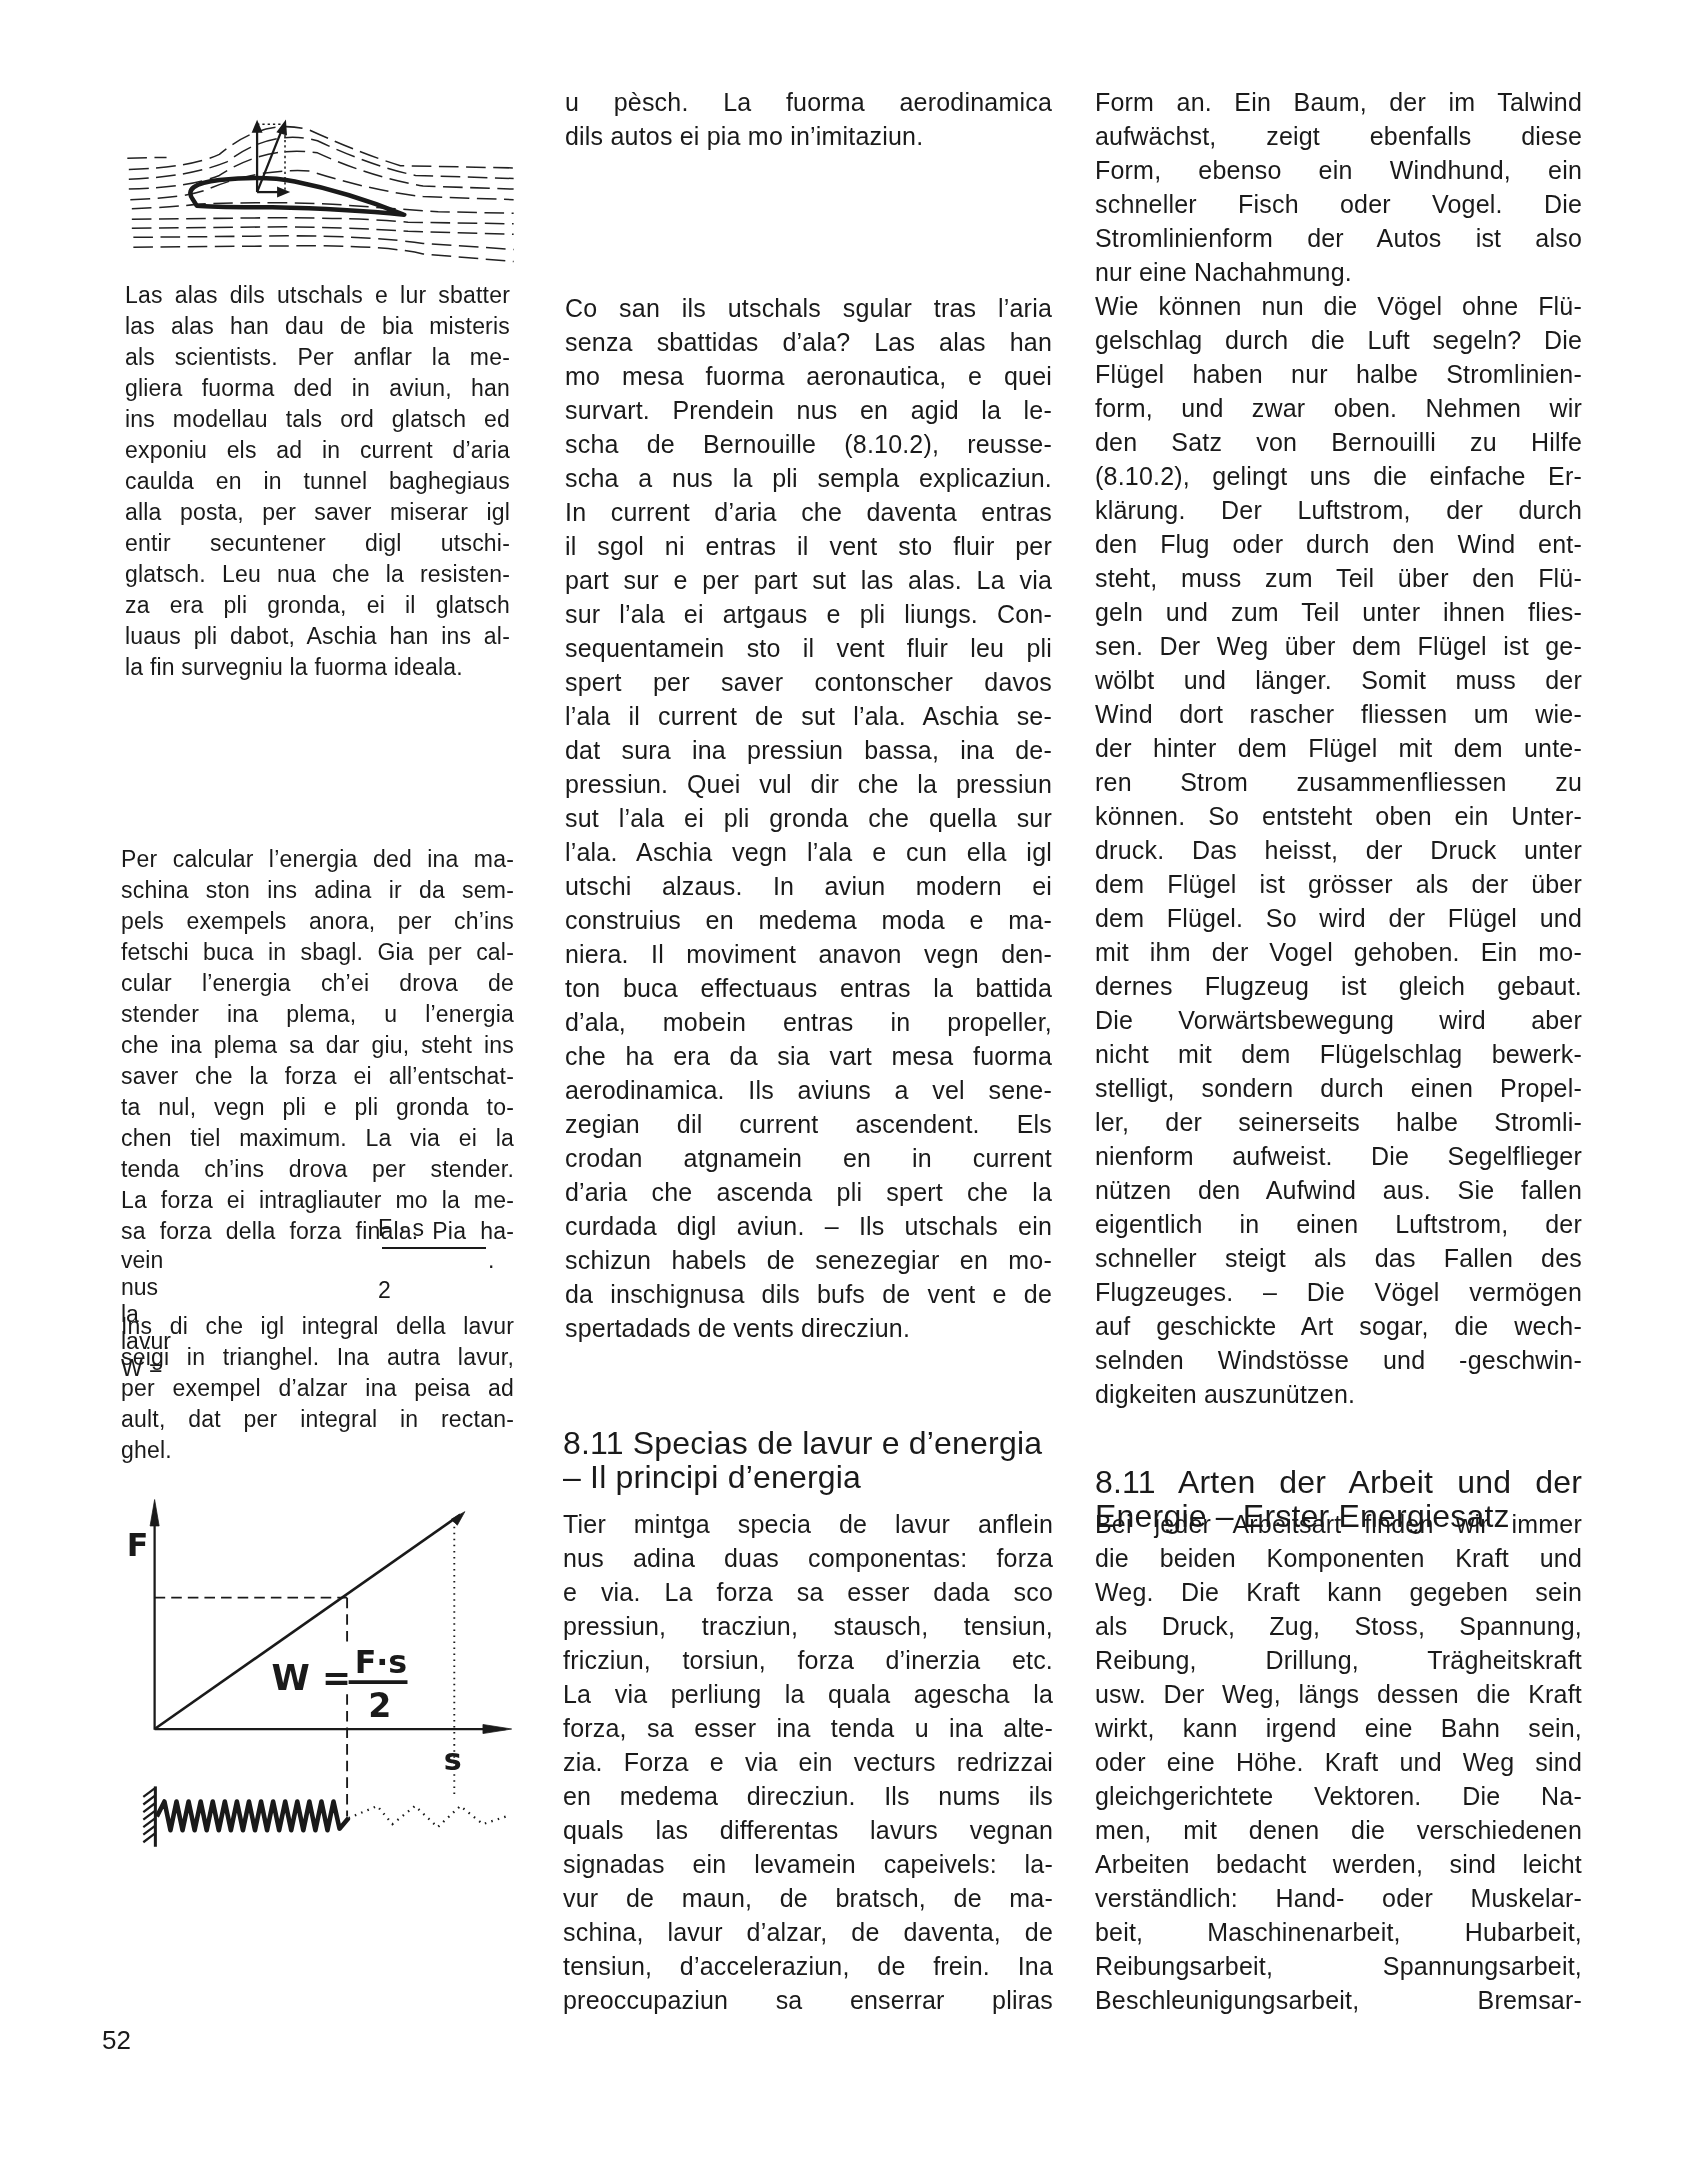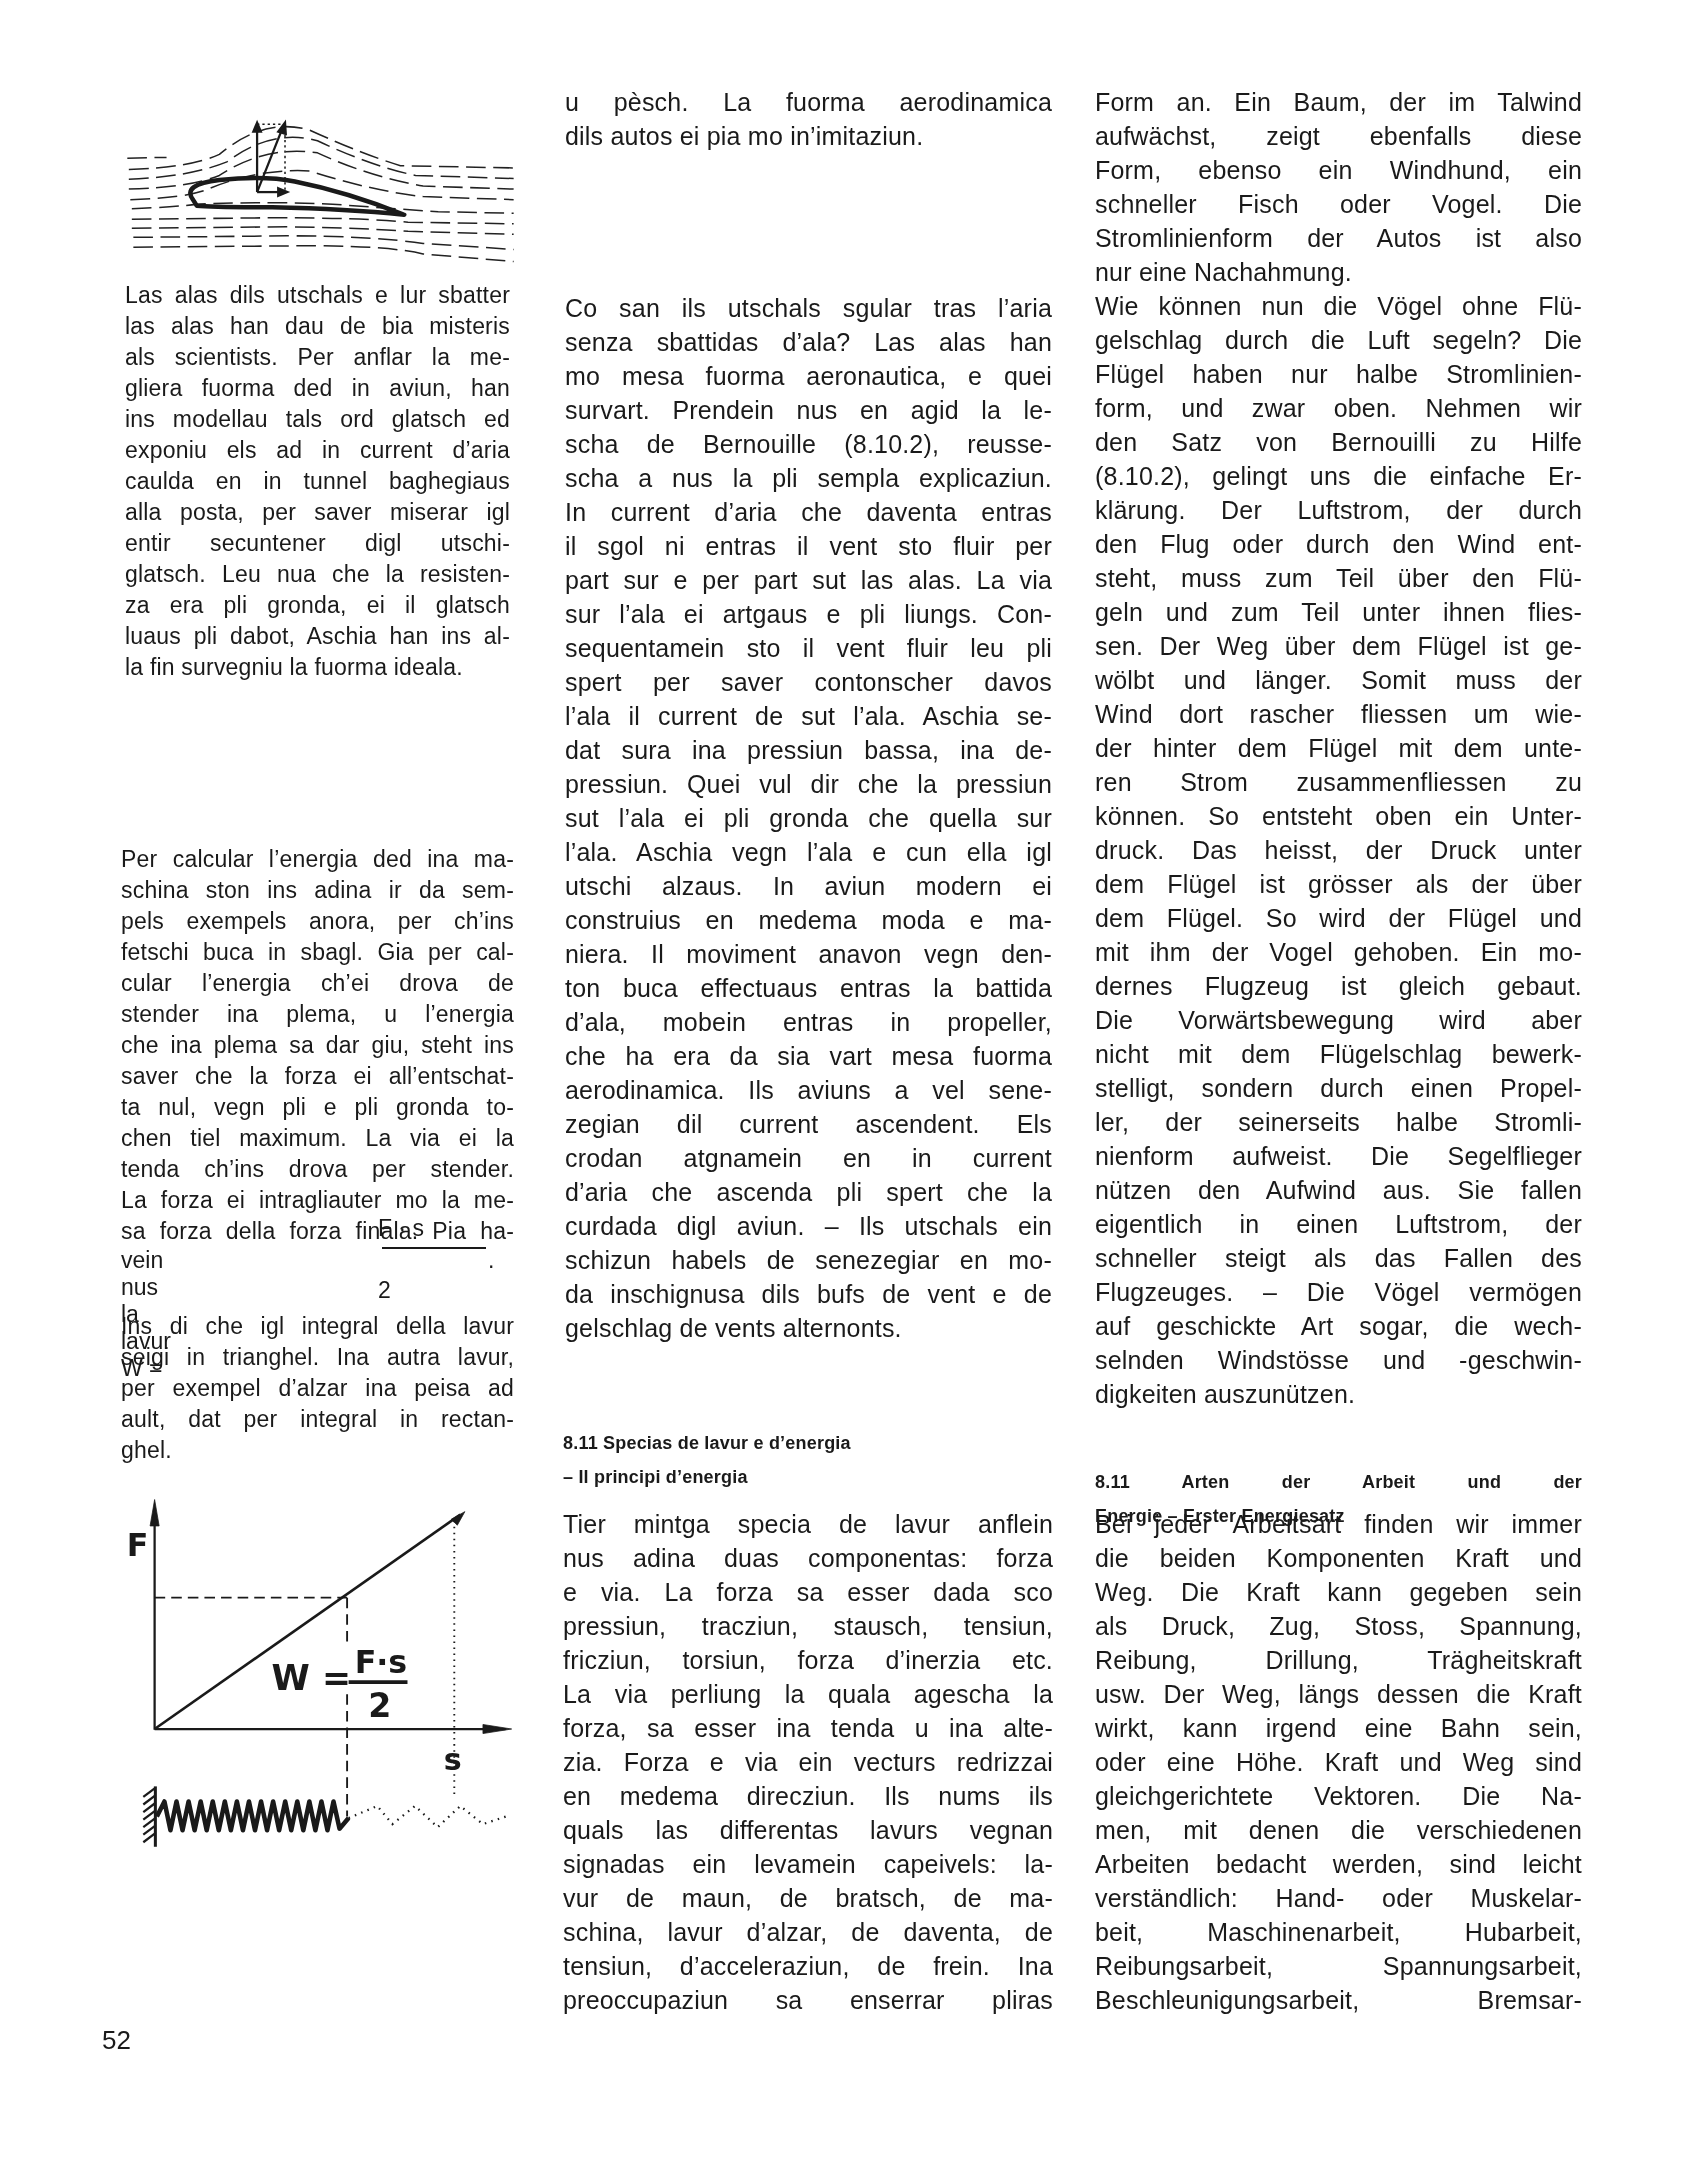--- a/index.html
+++ b/index.html
@@ -10,21 +10,21 @@
     .col { position: absolute; }
     .para { position: absolute; }
     .line {
       display: block; white-space: nowrap; text-align: justify;
       text-align-last: justify; height: 34px; line-height: 34px;
       letter-spacing: 0.2px;
     }
     .line.last { text-align-last: left; }
     .c1 .line { font-size: 23px; height: 31px; line-height: 31px; }
     .c2 .line, .c3 .line { font-size: 25px; }
-    .heading .line { font-weight: bold; font-size: 18px; }
+    .heading .line { font-weight: normal; font-size: 32px; }
     .formula-line { position: absolute; font-size: 23px; }
     .frac { position: absolute; font-size: 23px; }
     .pagenum { position: absolute; font-size: 26px; }
     svg { position: absolute; overflow: visible; }
   </style>
 </head>
 <body>
 
 <div class="col c1">
 
@@ -169,21 +169,21 @@
       <span class="line">ton buca effectuaus entras la battida</span>
       <span class="line">d’ala, mobein entras in propeller,</span>
       <span class="line">che ha era da sia vart mesa fuorma</span>
       <span class="line">aerodinamica. Ils aviuns a vel sene-</span>
       <span class="line">zegian dil current ascendent. Els</span>
       <span class="line">crodan atgnamein en in current</span>
       <span class="line">d’aria che ascenda pli spert che la</span>
       <span class="line">curdada digl aviun. – Ils utschals ein</span>
       <span class="line">schizun habels de senezegiar en mo-</span>
       <span class="line">da inschignusa dils bufs de vent e de</span>
-      <span class="line last">gelschlag de vents alternonts.</span>
+      <span class="line last">spertadads de vents direcziun.</span>
     </div>
   <div class="para heading" id="c2h" style="left:563px;top:1426px;width:487px;">
       <span class="line last">8.11    Specias de lavur e d’energia</span>
       <span class="line last">– Il principi d’energia</span>
     </div>
   <div class="para" id="c2p3" style="left:563px;top:1507px;width:490px;">
       <span class="line">Tier mintga specia de lavur anflein</span>
       <span class="line">nus adina duas componentas: forza</span>
       <span class="line">e via. La forza sa esser dada sco</span>
       <span class="line">pressiun, tracziun, stausch, tensiun,</span>

